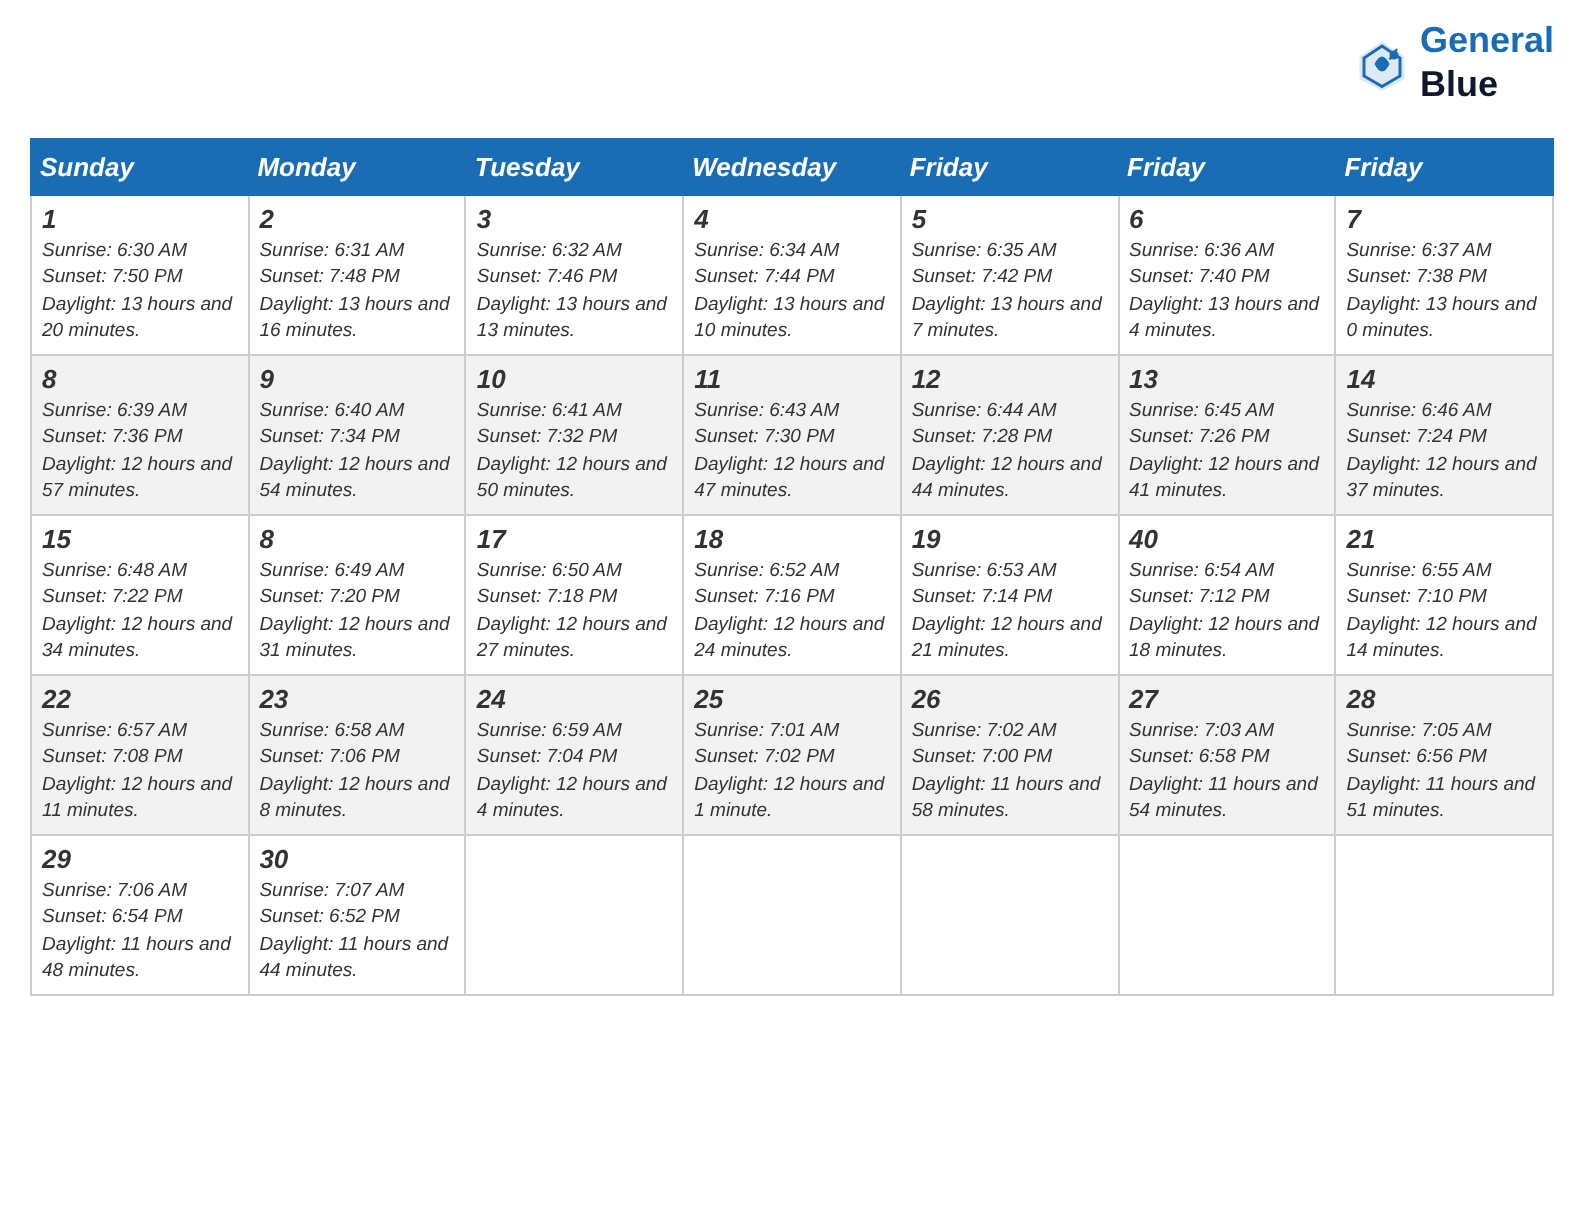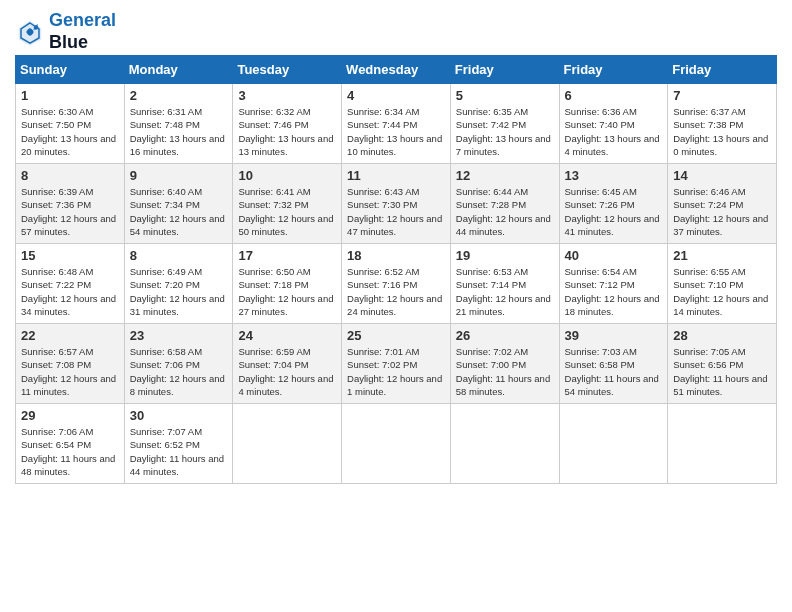--- a/index.html
+++ b/index.html
@@ -9,23 +9,23 @@
       width: 792px;
       height: 612px;
       overflow: hidden;
     }
     .container {
       width: 792px;
       padding: 10px 15px;
     }
     .header-area {
       display: flex;
-      justify-content: flex-start;
+      justify-content: flex-end;
       align-items: flex-start;
-      margin-bottom: 2px;
+      margin-bottom: 16px;
     }
     .logo {
       display: flex;
       align-items: center;
       gap: 0;
     }
     .logo-text {
       font-size: 18px;
       font-weight: bold;
       color: #333;
@@ -49,20 +49,21 @@
       line-height: 1.1;
     }
     .location-title {
       font-size: 16px;
       color: #333;
     }
     .calendar-table {
       width: 100%;
       border-collapse: collapse;
       table-layout: fixed;
+      font-style: italic;
     }
     .calendar-table th {
       background-color: #1a6cb5;
       color: #fff;
       font-size: 13px;
       font-weight: bold;
       padding: 6px 4px;
       text-align: left;
       border: 1px solid #1a6cb5;
     }
@@ -235,21 +236,21 @@
           </td>
           <td>
             <span class="day-number">25</span>
             <div class="day-info">Sunrise: 7:01 AM<br>Sunset: 7:02 PM<br>Daylight: 12 hours and 1 minute.</div>
           </td>
           <td>
             <span class="day-number">26</span>
             <div class="day-info">Sunrise: 7:02 AM<br>Sunset: 7:00 PM<br>Daylight: 11 hours and 58 minutes.</div>
           </td>
           <td>
-            <span class="day-number">39</span>
+            <span class="day-number">27</span>
             <div class="day-info">Sunrise: 7:03 AM<br>Sunset: 6:58 PM<br>Daylight: 11 hours and 54 minutes.</div>
           </td>
           <td>
             <span class="day-number">28</span>
             <div class="day-info">Sunrise: 7:05 AM<br>Sunset: 6:56 PM<br>Daylight: 11 hours and 51 minutes.</div>
           </td>
         </tr>
         <tr>
           <td>
             <span class="day-number">29</span>

